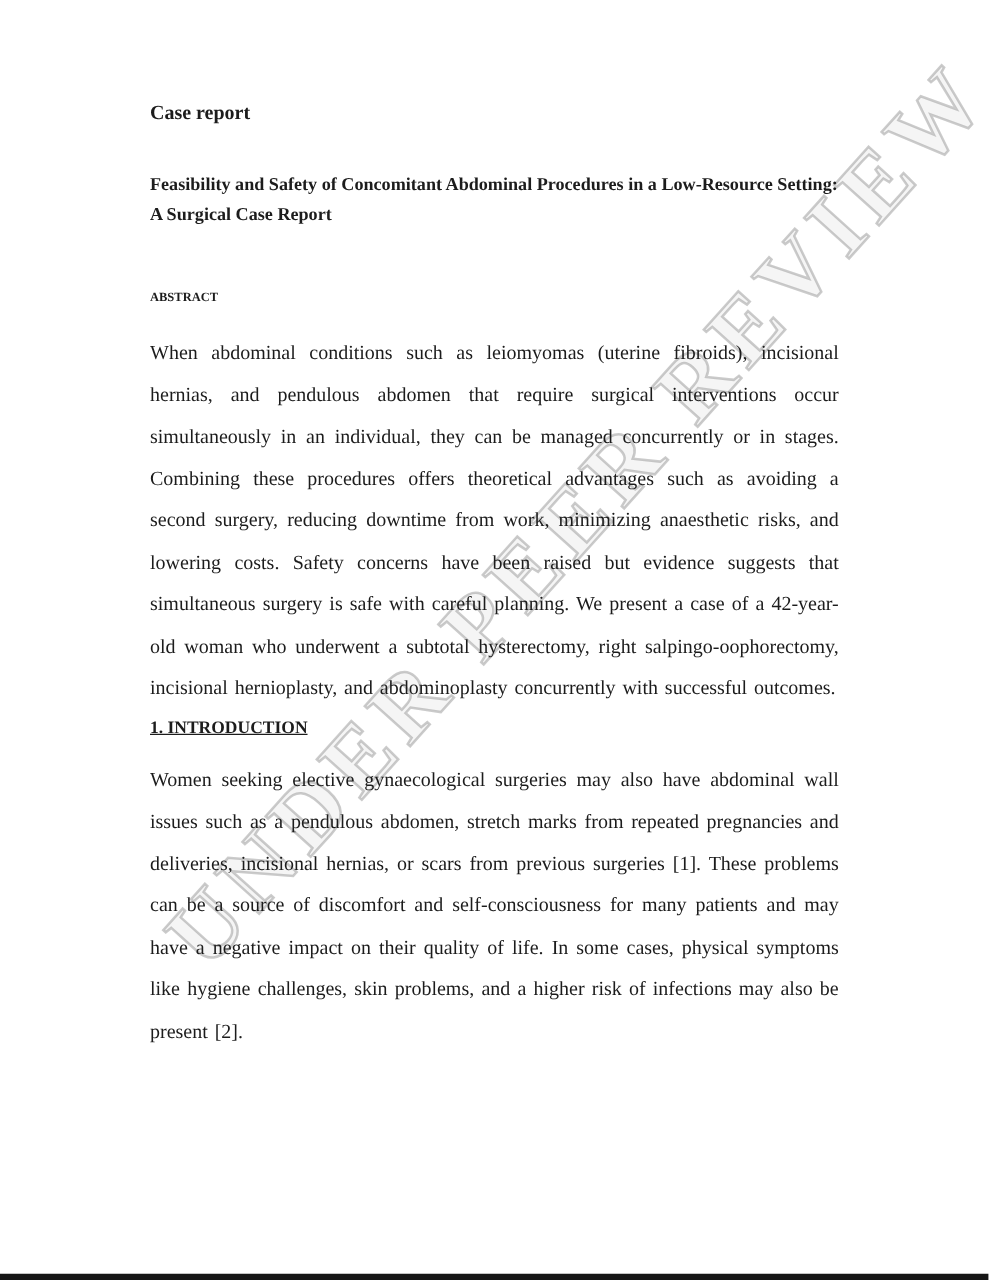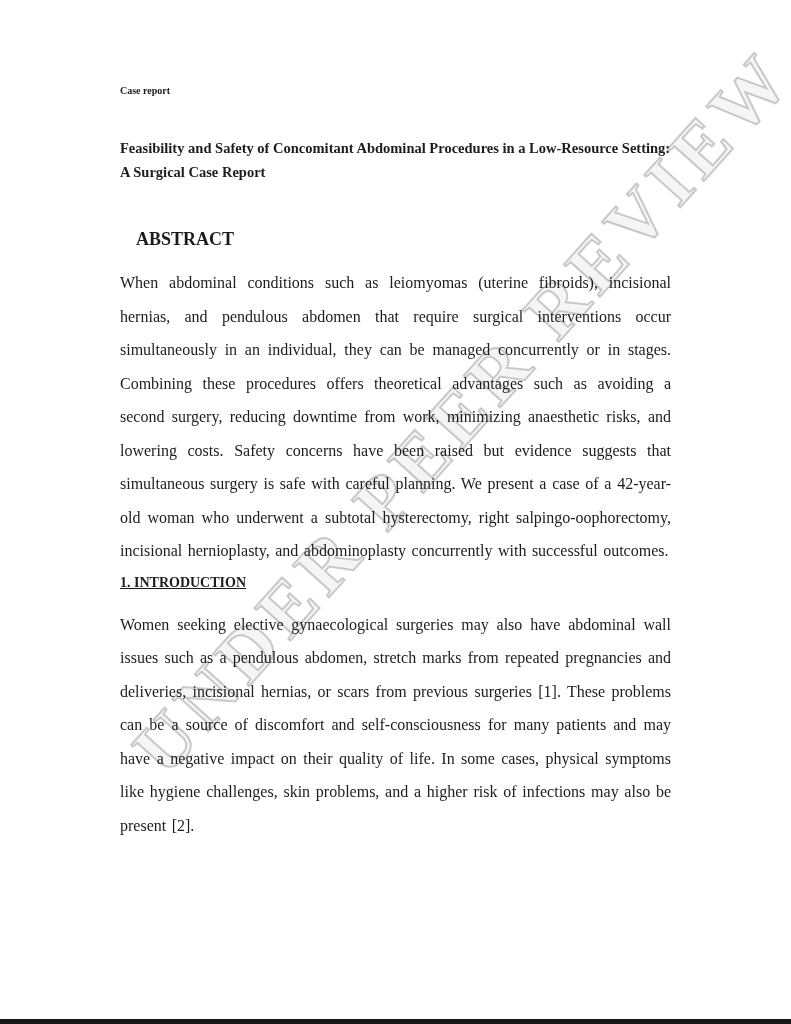--- a/index.html
+++ b/index.html
@@ -17,35 +17,35 @@
     color: #1c1c1c;
   }
   .content {
     position: absolute;
     left: 120px;
     top: 82px;
     width: 551px;
   }
   .section-label {
     font-weight: bold;
-    font-size: 10px;
+    font-size: 16px;
     line-height: 18px;
     margin: 0 0 36px 0;
   }
   .paper-title {
     font-weight: bold;
     font-size: 14.5px;
     line-height: 24px;
     margin: 0 0 46px 0;
   }
   .heading {
     font-weight: bold;
-    font-size: 18px;
+    font-size: 10px;
     line-height: 18px;
-    margin: 0 0 18px 16px;
+    margin: 0 0 18px 0;
   }
   .body-par {
     font-size: 16px;
     line-height: 33.5px;
     text-align: justify;
     text-align-last: left;
     margin: 0 0 6px 0;
     word-spacing: 1.5px;
   }
   .keywords {

